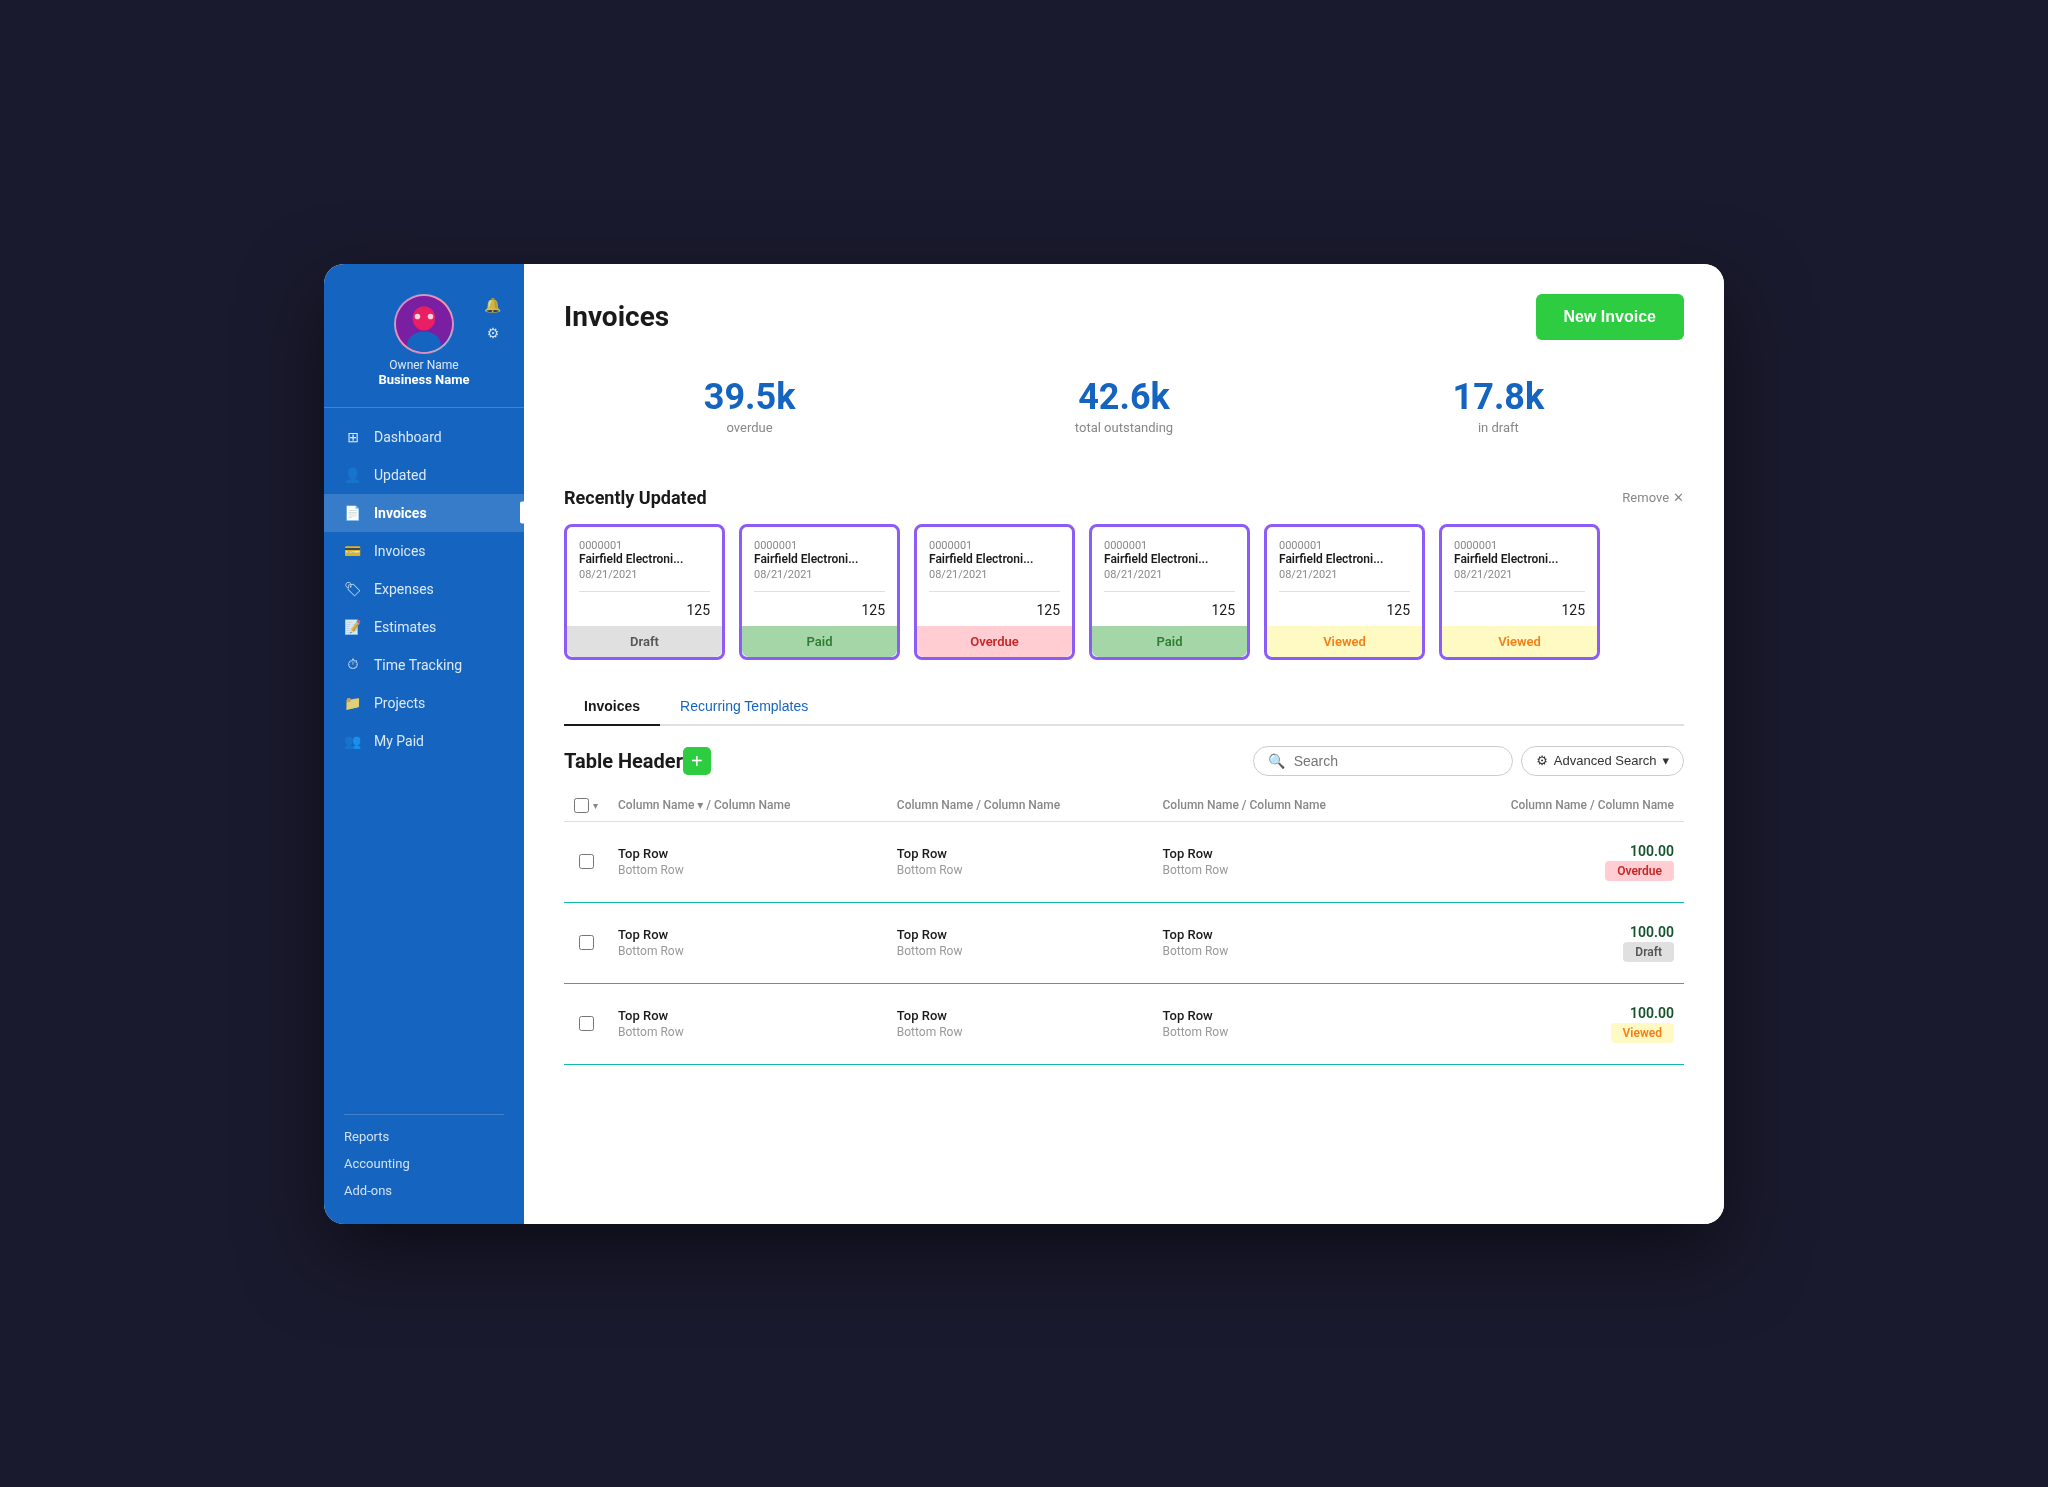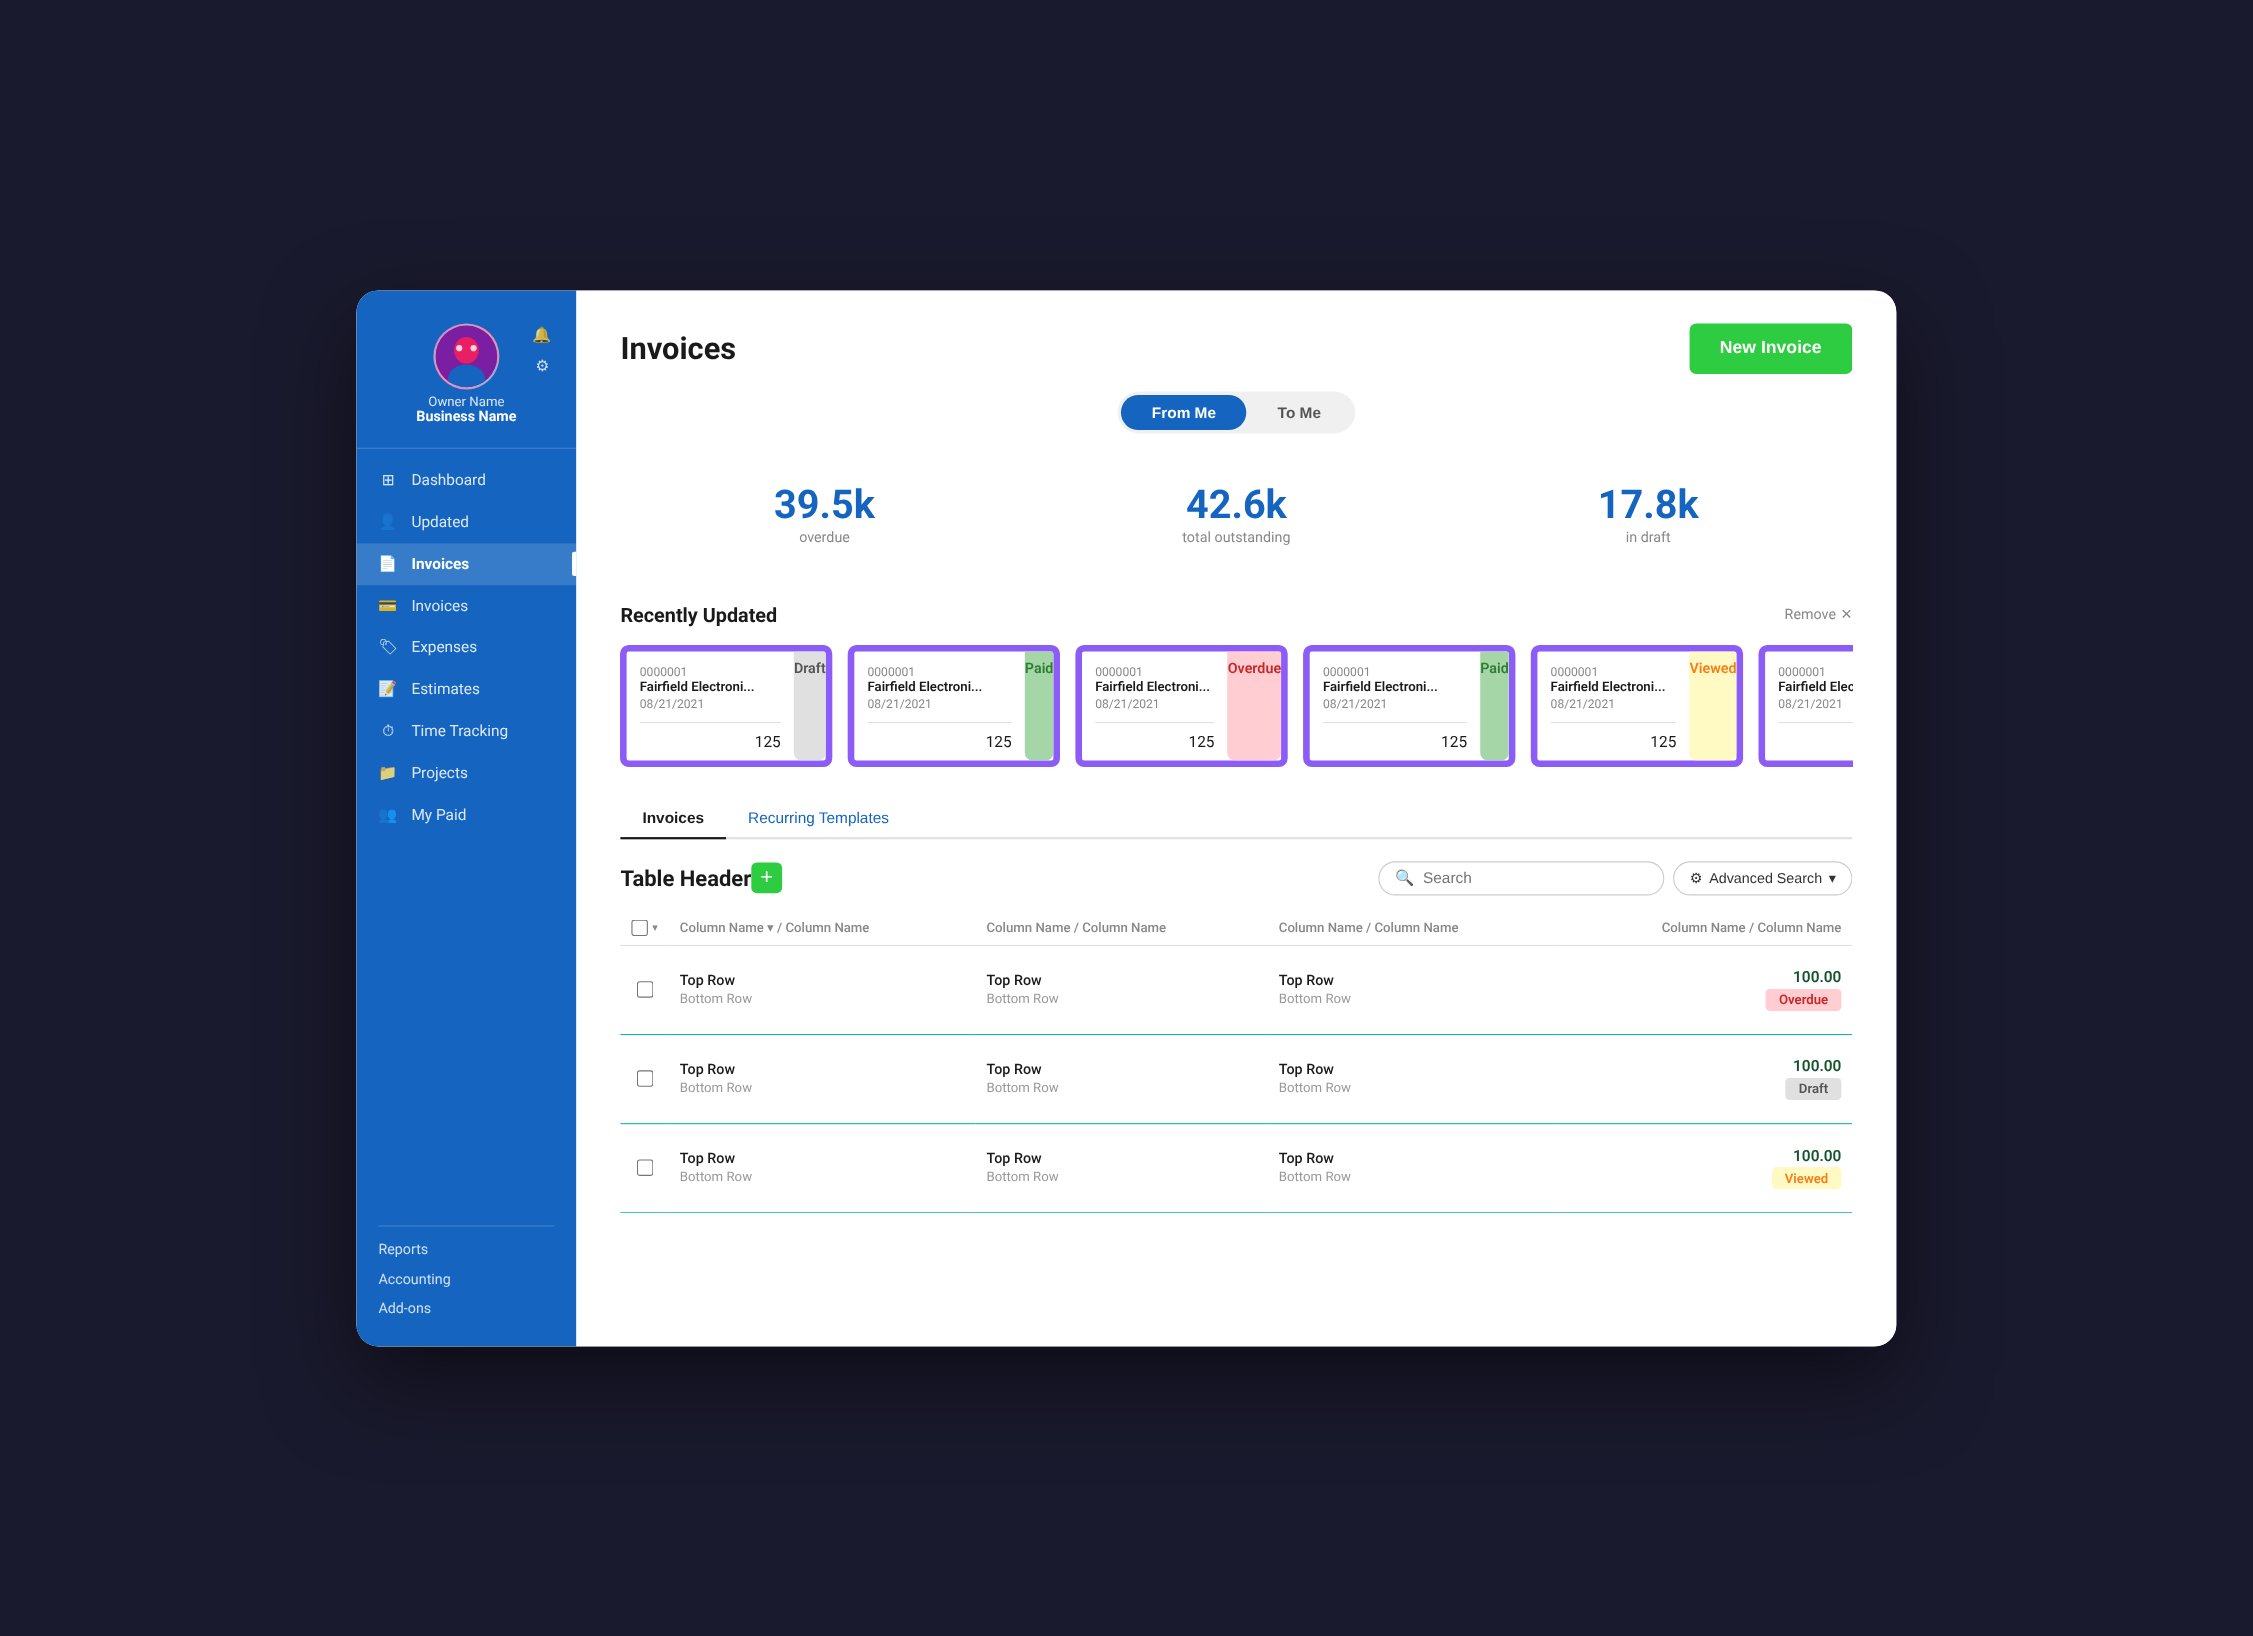--- a/index.html
+++ b/index.html
@@ -227,27 +227,27 @@
       gap: 4px;
     }
     .cards-row {
       display: flex;
       gap: 14px;
       margin-bottom: 28px;
       overflow-x: auto;
     }
     .invoice-card {
       background: #fff;
-      border: 6px solid #8b5cf6;
+      border: 3px solid #8b5cf6;
       border-radius: 8px;
-      width: 193px;
+      width: 161px;
       flex-shrink: 0;
       overflow: hidden;
       display: flex;
-      flex-direction: row;
+      flex-direction: column;
     }
     .card-body {
       padding: 12px 12px 0;
       flex: 1;
     }
     .card-number {
       font-size: 11px;
       color: #888;
     }
     .card-client {
@@ -489,26 +489,20 @@
     </div>
   </aside>
 
   <main class="main">
 
     <div class="page-header">
       <h1 class="page-title">Invoices</h1>
       <button class="new-invoice-btn">New Invoice</button>
     </div>
 
-    <div class="toggle-row">
-      <div class="toggle-group">
-        <button class="toggle-btn active">From Me</button>
-        <button class="toggle-btn">To Me</button>
-      </div>
-    </div>
 
     <div class="stats-row">
       <div class="stat-item">
         <div class="stat-value">39.5k</div>
         <div class="stat-label">overdue</div>
       </div>
       <div class="stat-item">
         <div class="stat-value">42.6k</div>
         <div class="stat-label">total outstanding</div>
       </div>

